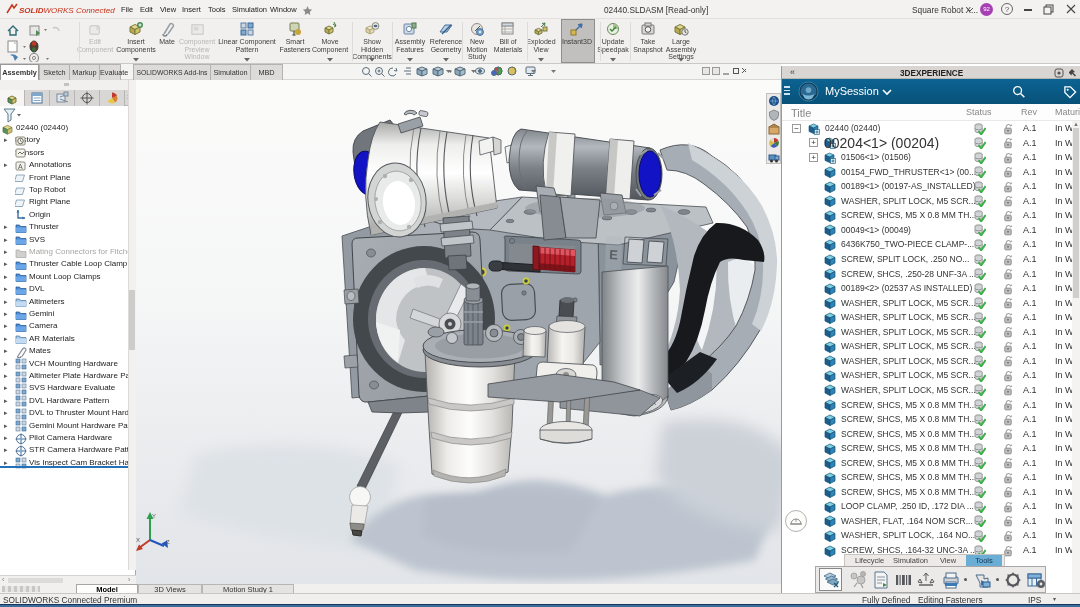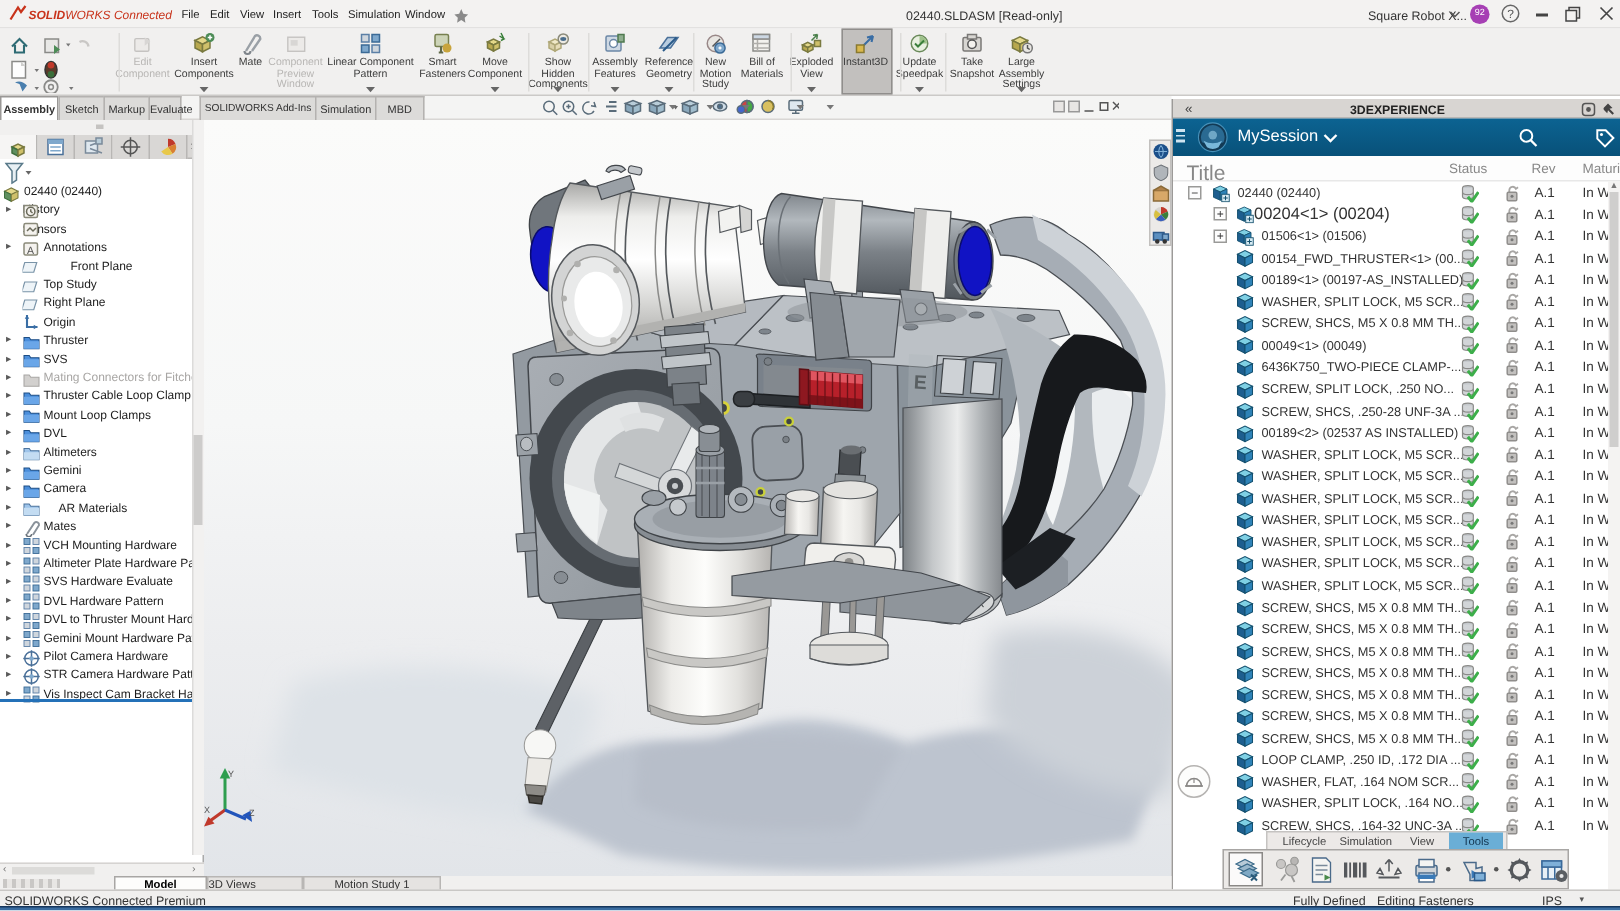--- a/index.html
+++ b/index.html
@@ -416,24 +416,24 @@
 <div class="trow" style="left:15px;top:66.8px;color:#1c1c1c"><svg style="position:absolute;left:0;top:0.5px" width="12" height="12" viewBox="0 0 12 12">
         <rect x="1" y="2" width="9" height="8" rx="1" fill="#f4f2ee" stroke="#8a8a7a"></rect>
         <path d="M3 7 l2 -2 2 2 2 -2" stroke="#6a6a5a" fill="none"></path>
       </svg><span style="">Sensors</span></div>
 <div class="trow" style="left:15px;top:79.2px;color:#1c1c1c"><span class="exp" style="position:absolute;left:-11px;top:0">▸</span><svg style="position:absolute;left:0;top:0.5px" width="12" height="12" viewBox="0 0 12 12">
         <rect x="1" y="2" width="9" height="8" rx="1" fill="#f4f2ee" stroke="#8a8a7a"></rect>
         <text x="3" y="9" font-size="7" fill="#555">A</text>
       </svg><span style="margin-left:14px">Annotations</span></div>
 <div class="trow" style="left:15px;top:91.6px;color:#1c1c1c"><svg style="position:absolute;left:0;top:0.5px" width="12" height="12" viewBox="0 0 12 12">
         <path d="M1.5 3 h8 l-2 6.5 h-8z" fill="#eef4f8" stroke="#7a94a8" stroke-width="0.8"></path>
-      </svg><span style="margin-left:32px">Front Plane</span></div>
+      </svg><span style="margin-left:14px">Front Plane</span></div>
 <div class="trow" style="left:15px;top:104.0px;color:#1c1c1c"><svg style="position:absolute;left:0;top:0.5px" width="12" height="12" viewBox="0 0 12 12">
         <path d="M1.5 3 h8 l-2 6.5 h-8z" fill="#eef4f8" stroke="#7a94a8" stroke-width="0.8"></path>
-      </svg><span style="margin-left:14px">Top Study</span></div>
+      </svg><span style="margin-left:14px">Top Robot</span></div>
 <div class="trow" style="left:15px;top:116.4px;color:#1c1c1c"><svg style="position:absolute;left:0;top:0.5px" width="12" height="12" viewBox="0 0 12 12">
         <path d="M1.5 3 h8 l-2 6.5 h-8z" fill="#eef4f8" stroke="#7a94a8" stroke-width="0.8"></path>
       </svg><span style="margin-left:14px">Right Plane</span></div>
 <div class="trow" style="left:15px;top:128.8px;color:#1c1c1c"><svg style="position:absolute;left:0;top:0.5px" width="12" height="12" viewBox="0 0 12 12">
         <path d="M3 1 v8 h7" stroke="#3a6ea5" stroke-width="1.4" fill="none"></path>
         <path d="M3 1 l-1.5 2.5 h3z M10 9 l-2.5 -1.5 v3z" fill="#3a6ea5"></path>
       </svg><span style="margin-left:14px">Origin</span></div>
 <div class="trow" style="left:15px;top:141.2px;color:#1c1c1c"><span class="exp" style="position:absolute;left:-11px;top:0">▸</span><svg style="position:absolute;left:0;top:0.5px" width="12" height="12" viewBox="0 0 12 12">
         <path d="M1 3 h3.5 l1 1.5 H11 v6 H1z" fill="#4b8edb" stroke="#1d4e85" stroke-width="0.7"></path>
         <path d="M1 5.5 h10 v5 H1z" fill="#6aa6e8"></path>
@@ -465,21 +465,21 @@
         <path d="M1 3 h3.5 l1 1.5 H11 v6 H1z" fill="#4b8edb" stroke="#1d4e85" stroke-width="0.7"></path>
         <path d="M1 5.5 h10 v5 H1z" fill="#6aa6e8"></path>
       </svg><span style="margin-left:14px">Gemini</span></div>
 <div class="trow" style="left:15px;top:240.4px;color:#1c1c1c"><span class="exp" style="position:absolute;left:-11px;top:0">▸</span><svg style="position:absolute;left:0;top:0.5px" width="12" height="12" viewBox="0 0 12 12">
         <path d="M1 3 h3.5 l1 1.5 H11 v6 H1z" fill="#4b8edb" stroke="#1d4e85" stroke-width="0.7"></path>
         <path d="M1 5.5 h10 v5 H1z" fill="#6aa6e8"></path>
       </svg><span style="margin-left:14px">Camera</span></div>
 <div class="trow" style="left:15px;top:252.8px;color:#1c1c1c"><span class="exp" style="position:absolute;left:-11px;top:0">▸</span><svg style="position:absolute;left:0;top:0.5px" width="12" height="12" viewBox="0 0 12 12">
         <path d="M1 3 h3.5 l1 1.5 H11 v6 H1z" fill="#9ec4ea" stroke="#4b739d" stroke-width="0.7"></path>
         <path d="M1 5.5 h10 v5 H1z" fill="#c3dcf2"></path>
-      </svg><span style="margin-left:24px">AR Materials</span></div>
+      </svg><span style="margin-left:14px">AR Materials</span></div>
 <div class="trow" style="left:15px;top:265.2px;color:#1c1c1c"><span class="exp" style="position:absolute;left:-11px;top:0">▸</span><svg style="position:absolute;left:0;top:0.5px" width="12" height="12" viewBox="0 0 12 12">
         <path d="M3 10 L8 2.5 a1.8 1.8 0 0 1 3 1.6 L7 10.5" fill="none" stroke="#8a929a" stroke-width="1.3"></path>
         <path d="M2.5 10 a1.8 1.8 0 0 0 3.6 0" fill="none" stroke="#6a727a" stroke-width="1.1"></path>
       </svg><span style="margin-left:14px">Mates</span></div>
 <div class="trow" style="left:15px;top:277.6px;color:#1c1c1c"><span class="exp" style="position:absolute;left:-11px;top:0">▸</span><svg style="position:absolute;left:0;top:0.5px" width="12" height="12" viewBox="0 0 12 12">
         <rect x="1" y="1" width="4" height="4" fill="#7fa8cc" stroke="#3b6a96" stroke-width="0.6"></rect>
         <rect x="7" y="1" width="4" height="4" fill="#cfd6dd" stroke="#5b7fa6" stroke-width="0.6"></rect>
         <rect x="1" y="7" width="4" height="4" fill="#cfd6dd" stroke="#5b7fa6" stroke-width="0.6"></rect>
         <rect x="7" y="7" width="4" height="4" fill="#7fa8cc" stroke="#3b6a96" stroke-width="0.6"></rect>
       </svg><span style="margin-left:14px">VCH Mounting Hardware</span></div>
@@ -921,21 +921,21 @@
 <svg style="position:absolute;left:230px;top:6px" width="14" height="14" viewBox="0 0 15 15">
         <circle cx="6" cy="6" r="4.2" stroke="#fff" stroke-width="1.4" fill="none"></circle>
         <path d="M9.2 9.2 l4 4" stroke="#fff" stroke-width="1.6"></path>
       </svg>
 <svg style="position:absolute;left:281px;top:6px" width="14" height="14" viewBox="0 0 15 15">
         <path d="M2 2 h6 l5.5 5.5 -6 6 -5.5 -5.5z" fill="none" stroke="#fff" stroke-width="1.4"></path>
         <circle cx="5" cy="5" r="1.1" fill="#fff"></circle>
       </svg>
 </div>
 <div class="abs" style="left:0;top:38px;width:299px;height:17px;background:#fdfdfd;border-bottom:1px solid #e8e8e8">
-<span style="position:absolute;left:9px;top:3px;font-size:14px;color:#888">Title</span>
+<span style="position:absolute;left:9px;top:3px;font-size:11px;color:#888">Title</span>
 <span style="position:absolute;left:184px;top:3px;font-size:9px;color:#888">Status</span>
 <span style="position:absolute;left:239px;top:3px;font-size:9px;color:#888">Rev</span>
 <span style="position:absolute;left:273px;top:3px;font-size:9px;color:#888">Maturit</span>
 </div>
 <div class="rprow" style="left:0;top:55.0px;width:299px">
       <span style="position:absolute;left:10px;top:2.5px;width:9px;height:9px;border:1px solid #9a9a98;background:#fdfdfd;font-size:8px;line-height:8px;text-align:center;color:#333">−</span>
       <svg style="position:absolute;left:26px;top:1.5px" width="12" height="12" viewBox="0 0 12 12">
         <g>
           <path d="M1 3 L5.5 1 L10 3 L5.5 5 Z" fill="#7fd0e4" stroke="#14506e" stroke-width="0.6"></path>
 <path d="M1 3 V8.5 L5.5 10.5 V5 Z" fill="#1d5e8f" stroke="#14506e" stroke-width="0.6"></path>
@@ -967,21 +967,21 @@
       <span style="position:absolute;left:27px;top:2.5px;width:9px;height:9px;border:1px solid #9a9a98;background:#fdfdfd;font-size:8px;line-height:8px;text-align:center;color:#333">+</span>
       <svg style="position:absolute;left:42px;top:1.5px" width="12" height="12" viewBox="0 0 12 12">
         <g>
           <path d="M1 3 L5.5 1 L10 3 L5.5 5 Z" fill="#7fd0e4" stroke="#14506e" stroke-width="0.6"></path>
 <path d="M1 3 V8.5 L5.5 10.5 V5 Z" fill="#1d5e8f" stroke="#14506e" stroke-width="0.6"></path>
 <path d="M10 3 V8.5 L5.5 10.5 V5 Z" fill="#2e83b8" stroke="#14506e" stroke-width="0.6"></path>
 <rect x="6.5" y="6.5" width="5" height="5" fill="#d8ecf4" stroke="#14506e" stroke-width="0.6"></rect>
           <path d="M7.5 9 h3 M9 7.5 v3" stroke="#14506e" stroke-width="0.7"></path>
         </g>
       </svg>
-      <span style="position:absolute;left:54px;top:0;font-size:11px;color:#333;width:150px;overflow:hidden;white-space:nowrap">00204&lt;1&gt; (00204)</span>
+      <span style="position:absolute;left:42px;top:0;font-size:14px;color:#333;width:150px;overflow:hidden;white-space:nowrap">00204&lt;1&gt; (00204)</span>
       <svg style="position:absolute;left:192px;top:1.5px" width="12" height="12" viewBox="0 0 12 12">
         <g>
           <ellipse cx="4.6" cy="2.4" rx="3.6" ry="1.6" fill="#c5c9cd" stroke="#8a8a88" stroke-width="0.8"></ellipse>
           <path d="M1 2.4 v5.6 a3.6 1.6 0 0 0 7.2 0 V2.4" fill="#d2d5d8" stroke="#8a8a88" stroke-width="0.8"></path>
 <path d="M1 5.2 a3.6 1.6 0 0 0 7.2 0" fill="none" stroke="#8a8a88" stroke-width="0.8"></path>
 <path d="M4.6 8.2 l2.6 3.2 4.4 -6.4" stroke="#3dae4a" stroke-width="2" fill="none"></path>
         </g>
       </svg>
       <svg style="position:absolute;left:221px;top:1.5px" width="11" height="12" viewBox="0 0 11 12">
         <g>
@@ -1844,21 +1844,21 @@
 </div>
 <div class="abs" style="left:0;top:584px;width:781px;height:9px;background:#f1f0ef"></div>
 <div class="abs" style="left:0;top:575px;width:136px;height:9px;background:#f1f0ef;border-top:1px solid #d5d3d1">
  <span style="position:absolute;left:2px;top:0px;font-size:7px;color:#777">‹</span>
  <div style="position:absolute;left:8px;top:2px;width:55px;height:5px;background:#dcdbd9"></div>
  <span style="position:absolute;left:128px;top:0px;font-size:7px;color:#777">›</span>
 </div>
 <div class="abs" style="left:0;top:584px;width:370px;height:10px;">
 <div style="position:absolute;left:2px;top:2px;width:38px;height:6px;background:repeating-linear-gradient(90deg,#c9c7c5 0 3px,#e8e6e4 3px 6px)"></div>
 <div style="position:absolute;left:76px;top:0;width:62px;height:10px;background:#fdfdfc;border:1px solid #a8a6a4;font-size:7.5px;font-weight:bold;text-align:center;line-height:9px">Model</div>
-<div style="position:absolute;left:138px;top:0;width:64px;height:10px;background:#e5e3e1;border:1px solid #b8b6b4;font-size:7.5px;text-align:left;line-height:9px;color:#333">3D Views</div>
+<div style="position:absolute;left:138px;top:0;width:64px;height:10px;background:#e5e3e1;border:1px solid #b8b6b4;font-size:7.5px;text-align:center;line-height:9px;color:#333">3D Views</div>
 <div style="position:absolute;left:202px;top:0;width:92px;height:10px;background:#e5e3e1;border:1px solid #b8b6b4;font-size:7.5px;text-align:center;line-height:9px;color:#333">Motion Study 1</div>
 </div>
 <div class="abs" id="statusbar">
 <span style="position:absolute;left:3px;top:1px">SOLIDWORKS Connected Premium</span>
 <span style="position:absolute;left:862px;top:1px">Fully Defined</span>
 <span style="position:absolute;left:918px;top:1px">Editing Fasteners</span>
 <span style="position:absolute;left:1028px;top:1px">IPS</span>
 <span style="position:absolute;left:1053px;top:1px;font-size:6px;color:#555">▾</span>
 </div>
 <div class="abs" id="bottomstrip"></div>

